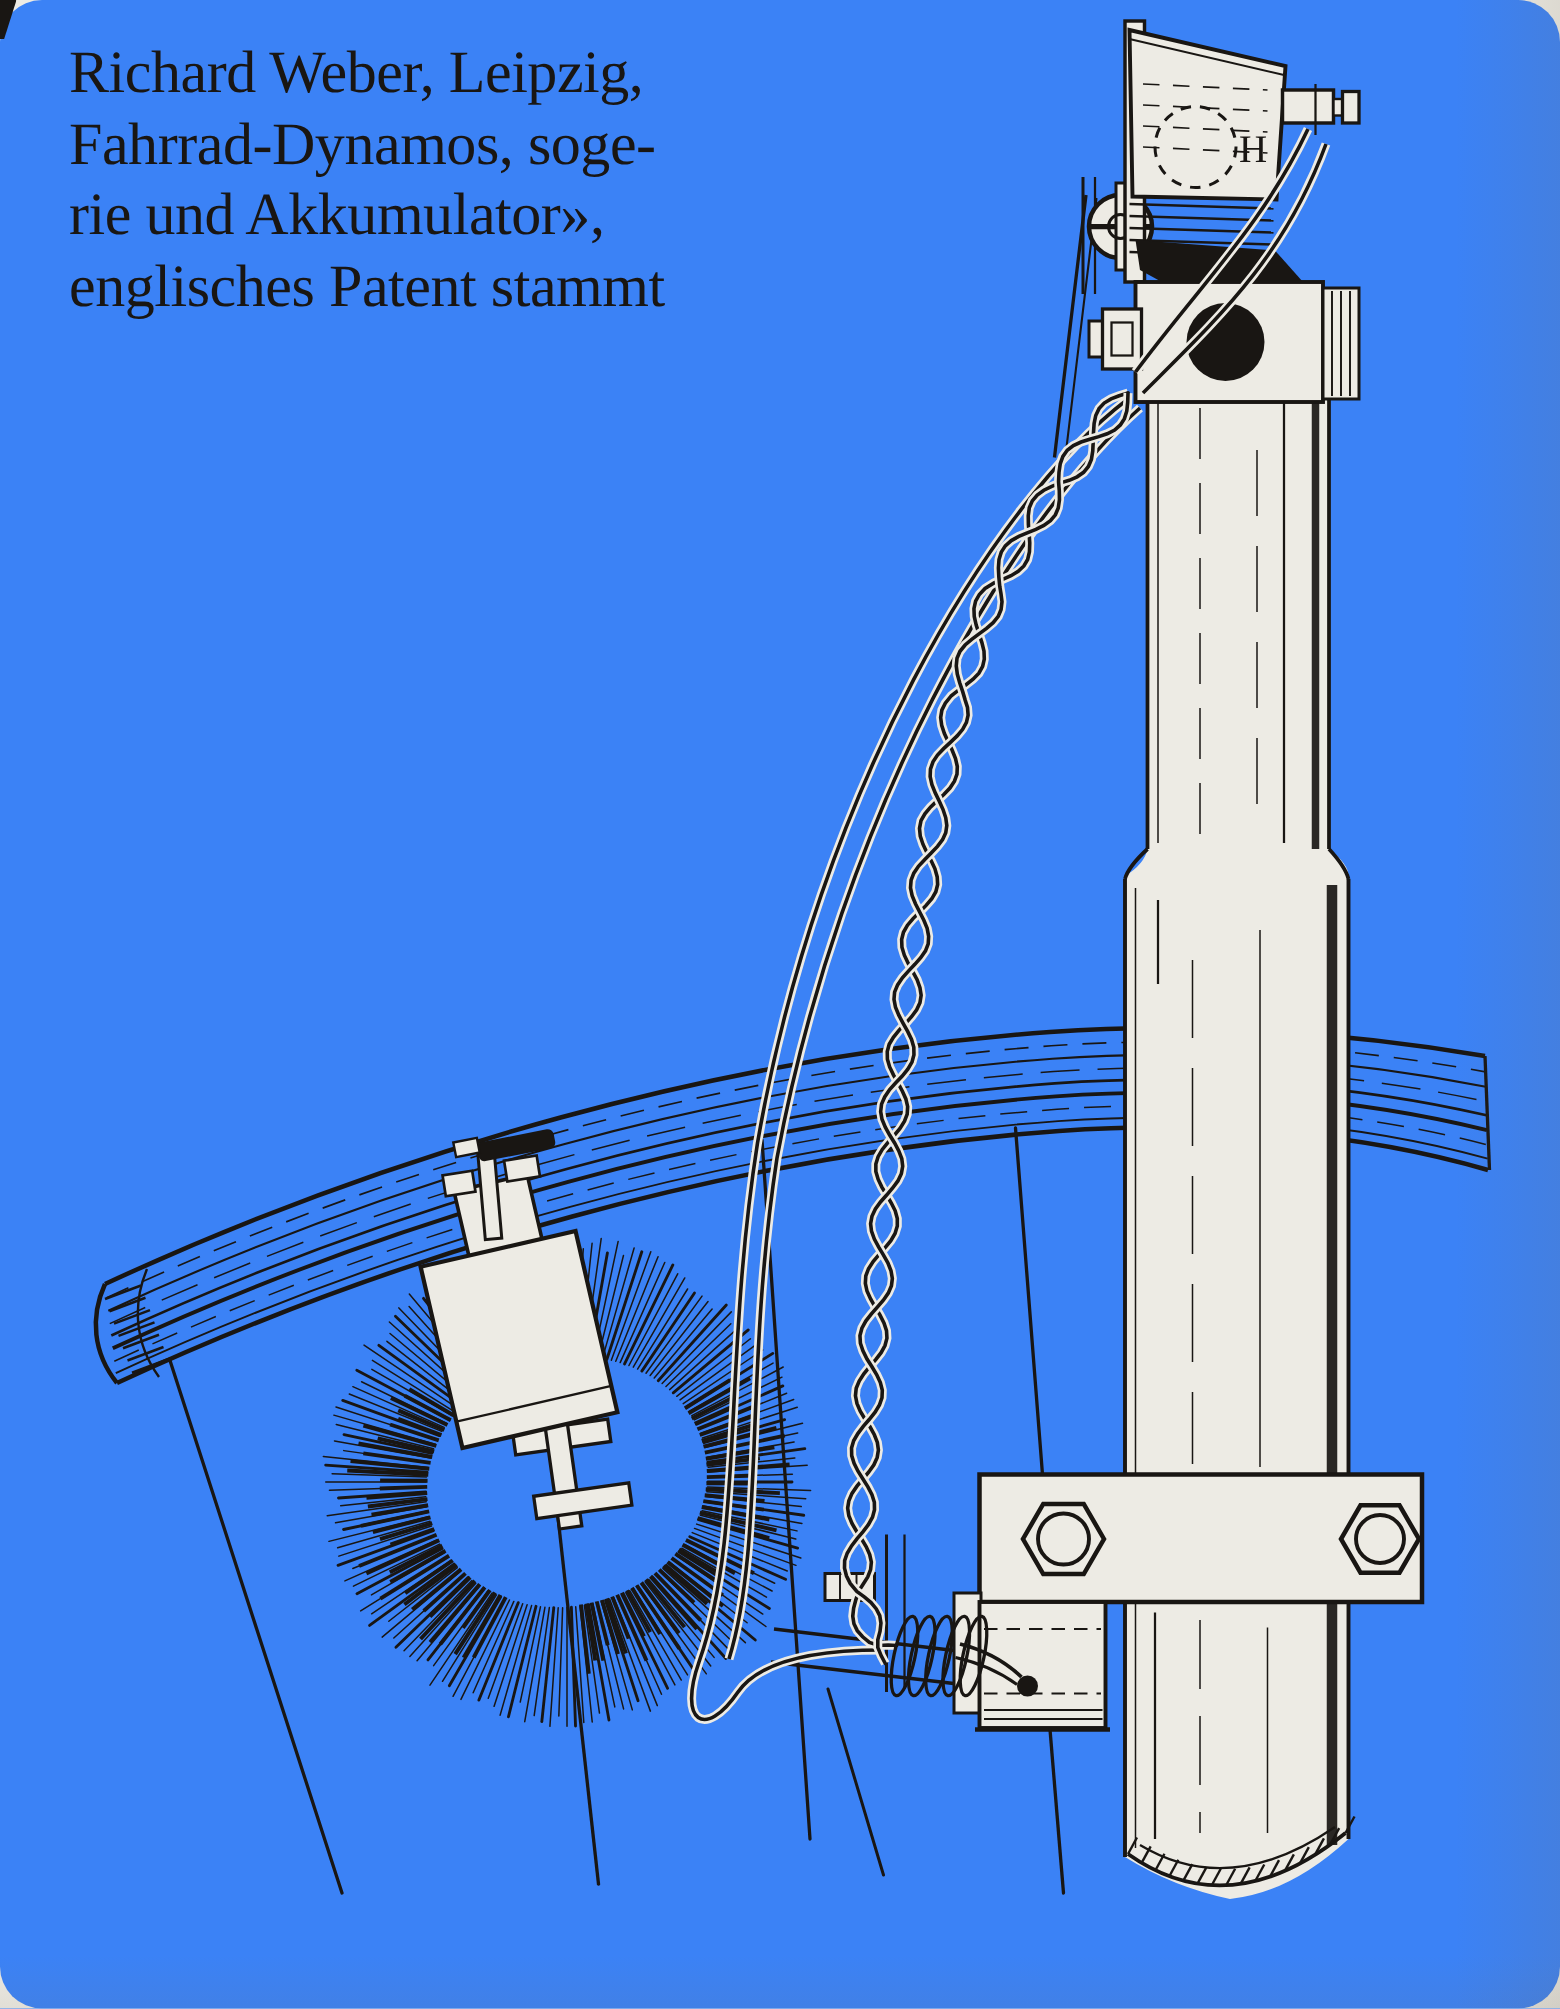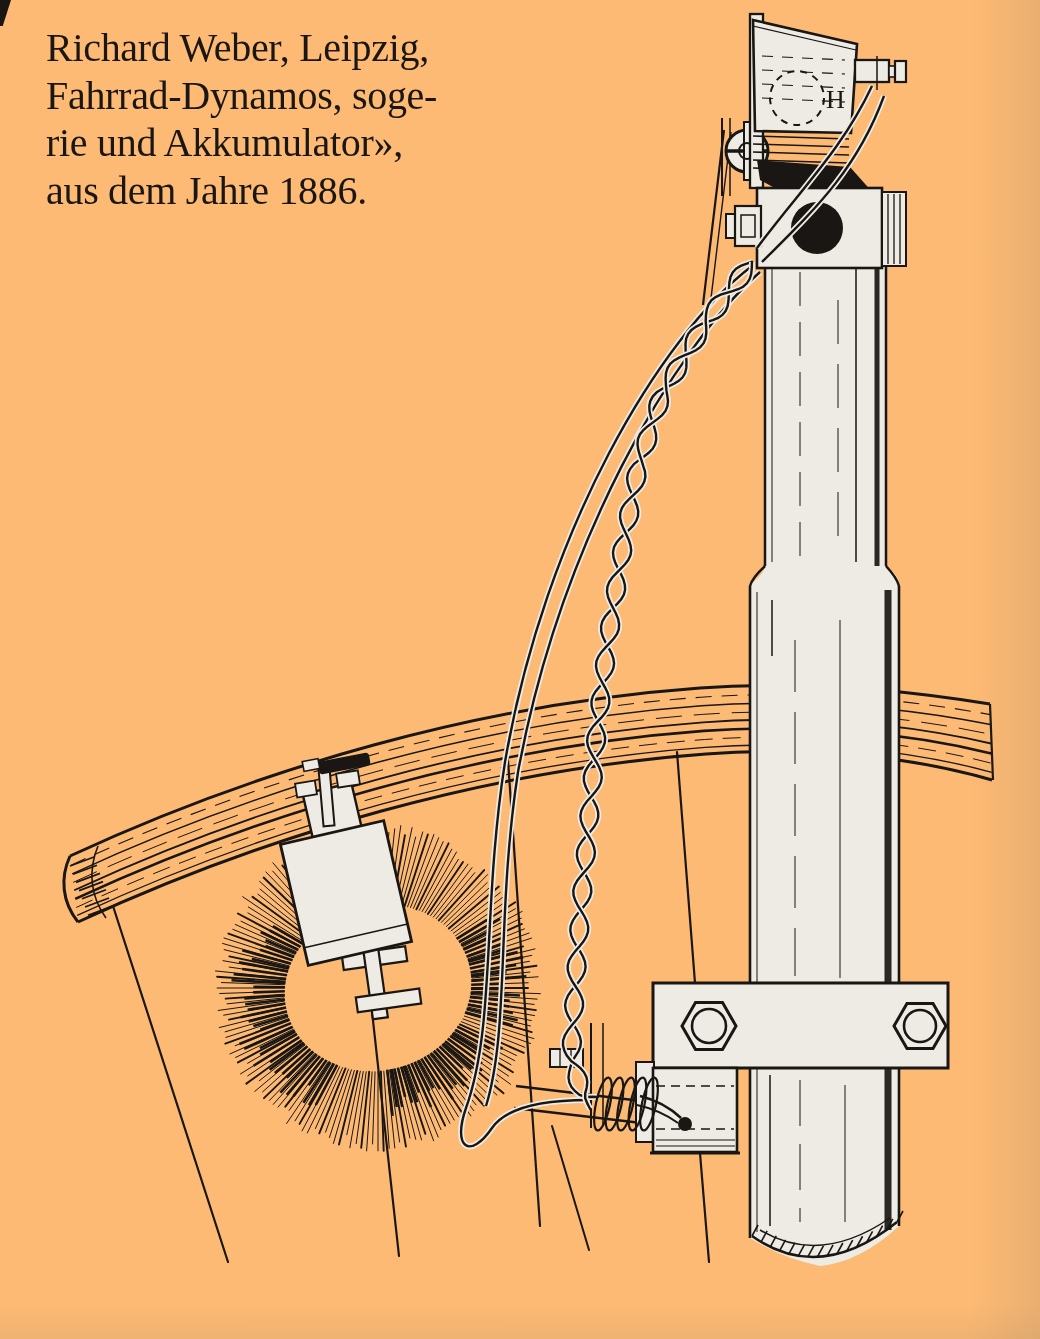--- a/index.html
+++ b/index.html
@@ -1,21 +1,21 @@
 <!DOCTYPE html>
 <html><head>
 <meta charset="utf-8">
 <style>
   html,body{margin:0;padding:0;}
   body{
     width:1040px;height:1339px;overflow:hidden;position:relative;
     background:#edeBE4;
     font-family:"Liberation Serif","DejaVu Serif",serif;
   }
-  #page{position:absolute;inset:0;background:#fdba74;}
+  #page{position:absolute;inset:0;background:#3b82f6;border-radius:28px;}
   #caption{
     position:absolute;left:46px;top:24px;width:620px;
     font-size:40px;line-height:47.5px;color:#191613;
     letter-spacing:-0.3px;
   }
   #caption .cl{white-space:nowrap;}
   #illu{position:absolute;left:0;top:0;}
   .shade-right{position:absolute;top:0;right:0;width:70px;height:100%;
     background:linear-gradient(to right, rgba(120,110,92,0), rgba(120,110,92,0.14));pointer-events:none;}
   .shade-bottom{position:absolute;left:0;bottom:0;width:100%;height:36px;
@@ -26,21 +26,21 @@
 </head>
 <body>
 
 <div id="page">
   <div class="corner-mark"></div>
 
   <div id="caption">
     <div class="cl">Richard Weber, Leipzig,</div>
     <div class="cl">Fahrrad-Dynamos, soge-</div>
     <div class="cl">rie und Akkumulator»,</div>
-    <div class="cl">aus dem Jahre 1886.</div>
+    <div class="cl">englisches Patent stammt</div>
   </div>
 
   <svg id="illu" width="1040" height="1339" viewBox="0 0 1040 1339">
 
     <g id="g-rim">
       <g id="g-rim-lines">
           <path d="M70.0,856.0 C260.0,768.0 480.0,704.0 700.0,688.0 C800.0,681.0 900.0,689.0 990.0,704.0" fill="none" stroke="#191613" stroke-width="3"></path>
           <path d="M71.1,865.2 C261.1,777.2 481.1,713.2 700.8,697.2 C800.8,690.2 900.8,698.2 990.3,714.6" fill="none" stroke="#191613" stroke-width="1.1" stroke-dasharray="16 10"></path>
           <path d="M72.2,873.8 C262.2,785.8 482.2,721.8 701.6,705.8 C801.6,698.8 901.6,706.8 990.5,724.5" fill="none" stroke="#191613" stroke-width="1.4"></path>
           <path d="M73.2,882.4 C263.2,794.4 483.2,730.4 702.4,714.4 C802.4,707.4 902.4,715.4 990.8,734.4" fill="none" stroke="#191613" stroke-width="1" stroke-dasharray="26 12"></path>

